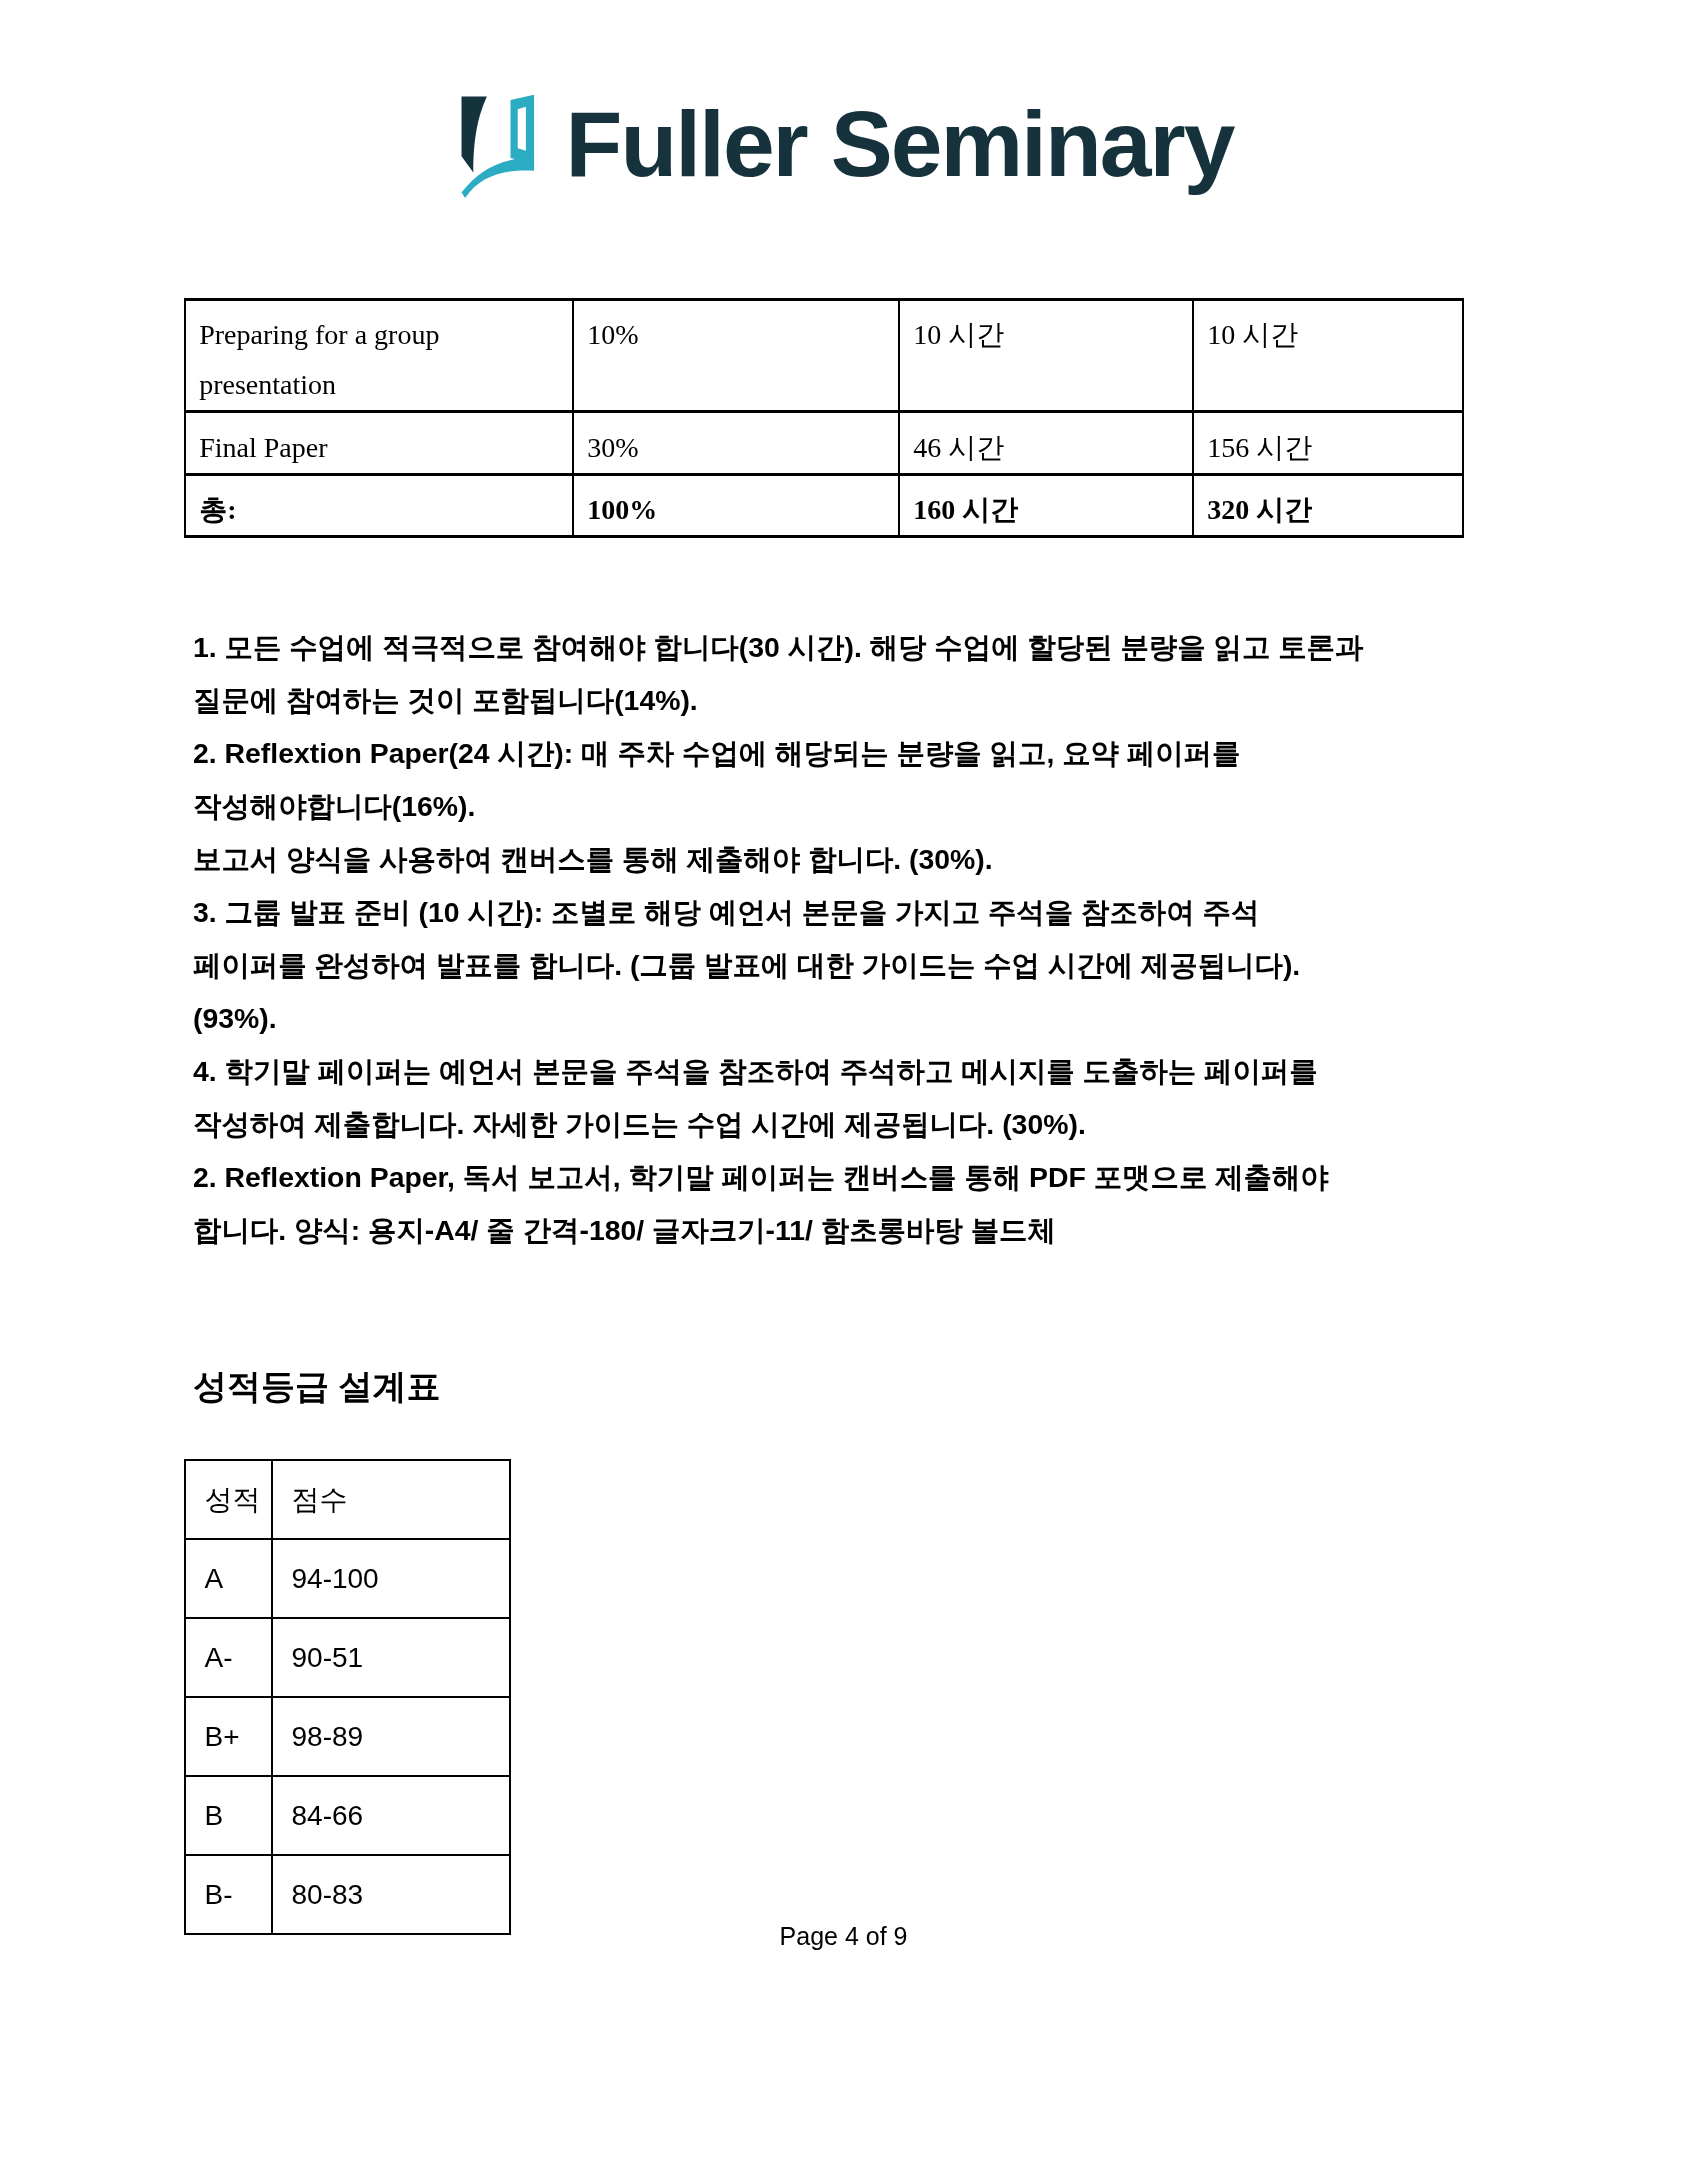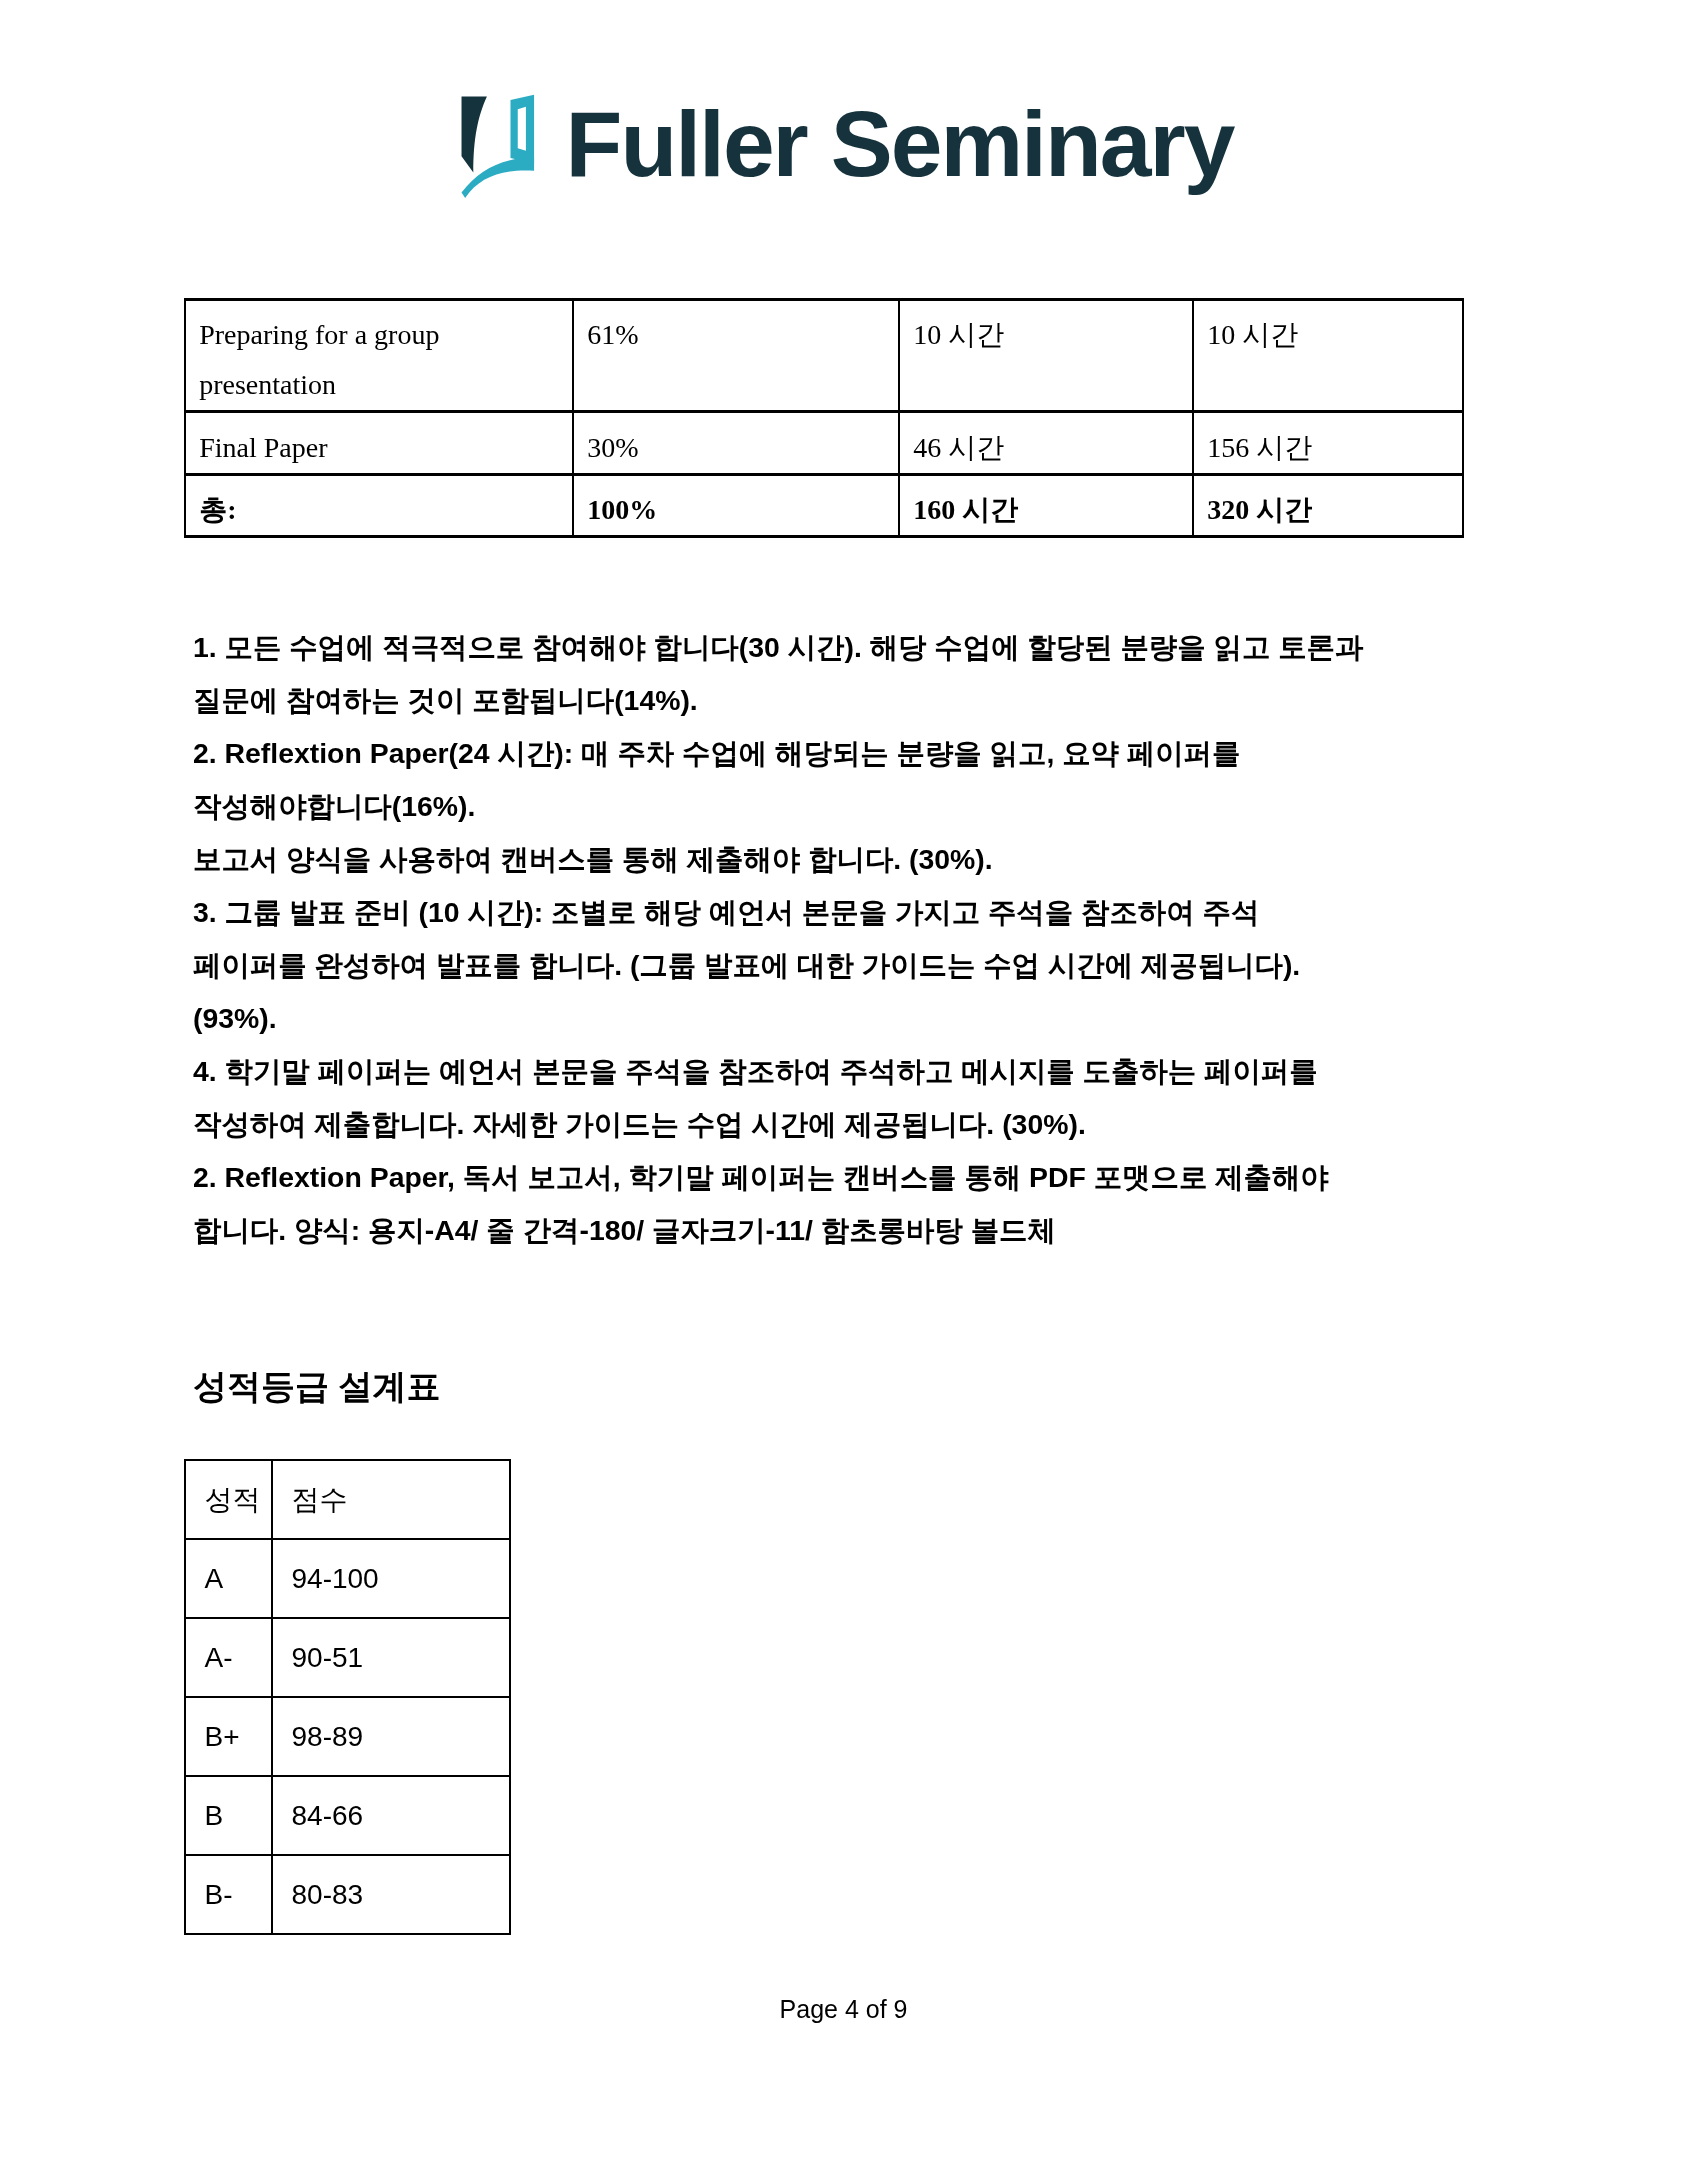--- a/index.html
+++ b/index.html
@@ -85,21 +85,21 @@
   .grades td{
     border:2.6px solid #000;
     height:75px;
     vertical-align:middle;
     padding-left:18.5px;
   }
 
   
   .footer{
     position:absolute;
-    top:1995px; left:50%;
+    top:1922px; left:50%;
     transform:translateX(-50%);
     font-size:25px;
     color:#000;
     white-space:nowrap;
   }
 </style>
 </head>
 <body>
 
 <div class="page">
@@ -119,21 +119,21 @@
   <table class="workload">
     <colgroup>
       <col style="width:388px">
         <col style="width:326px">
         <col style="width:294px">
         <col style="width:270px">
     </colgroup>
     <tbody>
       <tr class="r1">
         <td>Preparing for a group presentation</td>
-        <td>61%</td>
+        <td>10%</td>
         <td>10 시간</td>
         <td>10 시간</td>
       </tr>
       <tr class="r2">
         <td>Final Paper</td>
         <td>30%</td>
         <td>46 시간</td>
         <td>156 시간</td>
       </tr>
       <tr class="r3">

